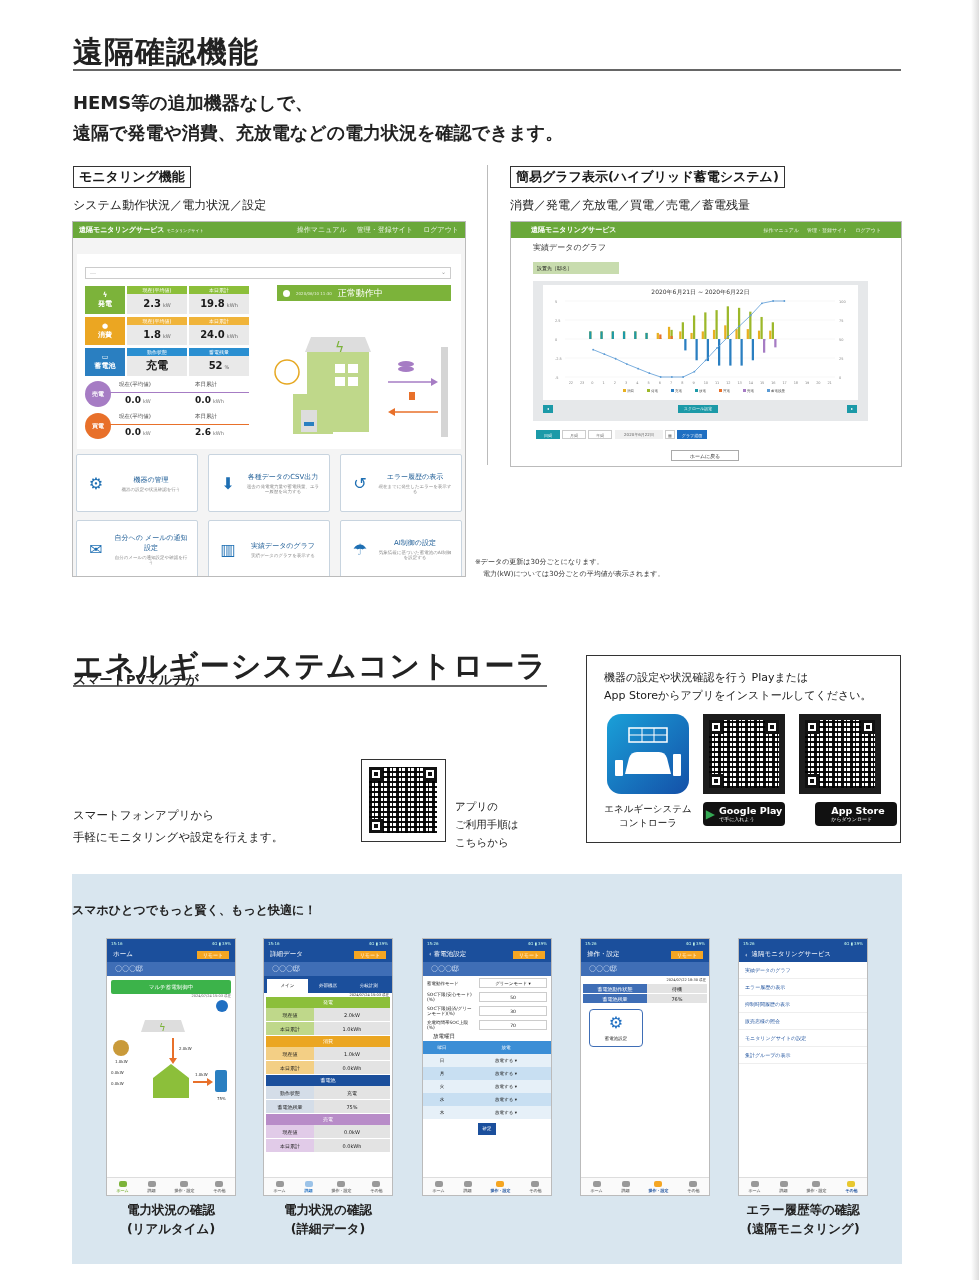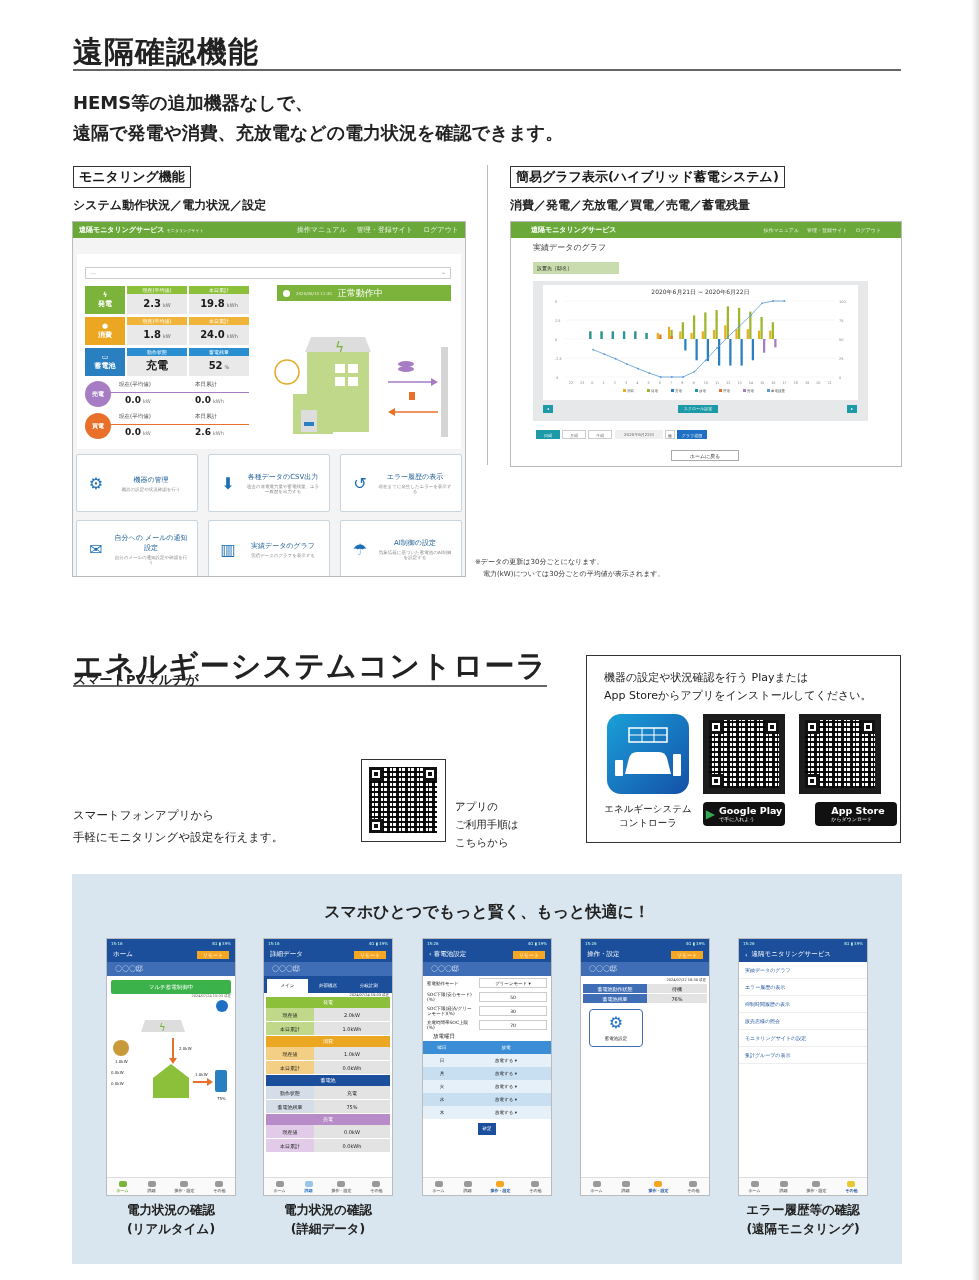--- a/index.html
+++ b/index.html
@@ -3,21 +3,21 @@
 <meta charset="utf-8">
 <style>
 *{box-sizing:border-box;margin:0;padding:0}
 body{width:979px;height:1280px;background:#fff;font-family:"DejaVu Sans","Liberation Sans",sans-serif;color:#1a1a1a;position:relative;overflow:hidden}
 .page-edge{position:absolute;right:0;top:0;width:8px;height:1280px;background:linear-gradient(to right,#fff,#ddd)}
 .abs{position:absolute}
 h1.sec{position:absolute;left:73px;font-size:30px;font-weight:bold;letter-spacing:1px;color:#222}
 .rule{position:absolute;height:2px;background:#666}
 .lead{position:absolute;left:73px;font-size:18px;font-weight:bold;line-height:30px;color:#222}
 .subtag{position:absolute;border:1.5px solid #333;padding:1px 5px;font-size:13px;font-weight:bold}
-.subdesc{position:absolute;font-size:12px;font-weight:bold;color:#222}
+.subdesc{position:absolute;font-size:12px;font-weight:normal;color:#222}
 .vsep{position:absolute;left:487px;top:165px;width:1px;height:300px;background:#bbb}
 
 
 .screen{position:absolute;border:1px solid #bbb;background:#f4f4f4;overflow:hidden}
 .gbar{height:16px;background:#6aa83a;color:#fff;font-size:7px;display:flex;align-items:center;padding:0 6px;justify-content:space-between}
 .gbar .links{display:flex;gap:10px;opacity:.85}
 .select{position:absolute;left:12px;top:45px;width:366px;height:12px;background:#fff;border:1px solid #ccc;font-size:6px;color:#999;padding-left:4px}
 .mrow{position:absolute;left:12px;width:164px;height:28px;display:flex;gap:2px}
 .mrow .lab{width:40px;color:#fff;font-size:7px;display:flex;flex-direction:column;align-items:center;justify-content:center;font-weight:bold}
 .mrow .cell{flex:1;display:flex;flex-direction:column;background:#e9e9e9}
@@ -65,21 +65,21 @@
 .appbox .intro{position:absolute;left:17px;top:13px;font-size:11px;line-height:18px}
 .appicon{position:absolute;left:20px;top:58px;width:82px;height:80px;border-radius:14px;background:linear-gradient(135deg,#1aa0d8,#1450a8)}
 .appname{position:absolute;left:10px;top:146px;width:102px;text-align:center;font-size:9.5px;line-height:14px}
 .dark{position:absolute;top:58px;width:82px;height:80px;background:#1d1d1d;padding:6px}
 .badge{position:absolute;top:146px;width:82px;height:24px;background:#111;border-radius:4px;color:#fff;display:flex;align-items:center;justify-content:center;gap:4px}
 .badge .b1{font-size:9.5px;font-weight:bold;line-height:10px}
 .badge .b2{font-size:5px;line-height:6px}
 
 
 .panel{position:absolute;left:72px;top:874px;width:830px;height:390px;background:#d9e6ef}
-.panel .ptitle{position:absolute;left:0;width:100%;top:28px;text-align:center;font-size:16px;font-weight:bold;color:#222}
+.panel .ptitle{position:absolute;left:0;width:100%;top:28px;font-size:12px;font-weight:bold;color:#222}
 .phone{position:absolute;top:64px;width:130px;height:258px;background:#fff;border:1px solid #bbb;overflow:hidden}
 .phone .sb{height:8px;background:#1b4f9c;color:#cfe;font-size:4px;padding:0 4px;display:flex;justify-content:space-between;align-items:center}
 .phone .hdr{height:15px;background:#1b4f9c;color:#fff;font-size:6.5px;display:flex;align-items:center;justify-content:space-between;padding:0 6px}
 .phone .rm{background:#f5a623;color:#fff;font-size:5px;padding:1px 6px}
 .phone .sub{height:14px;background:#3f6eb6;color:#d8e4f5;font-size:7px;line-height:14px;padding-left:8px}
 .phone .nav{position:absolute;bottom:0;left:0;right:0;height:18px;border-top:1px solid #ddd;display:flex;justify-content:space-around;align-items:center;font-size:4px;color:#777;background:#fafafa}
 .phone .nav span{display:flex;flex-direction:column;align-items:center}
 .phone .nav i{display:block;width:8px;height:6px;background:#999;border-radius:2px;margin-bottom:1px}
 .caption{position:absolute;top:326px;width:160px;text-align:center;font-size:12.5px;font-weight:bold;line-height:19px;color:#222}
 .drow{display:flex;height:14px;font-size:5px;border-bottom:1px solid #fff}

